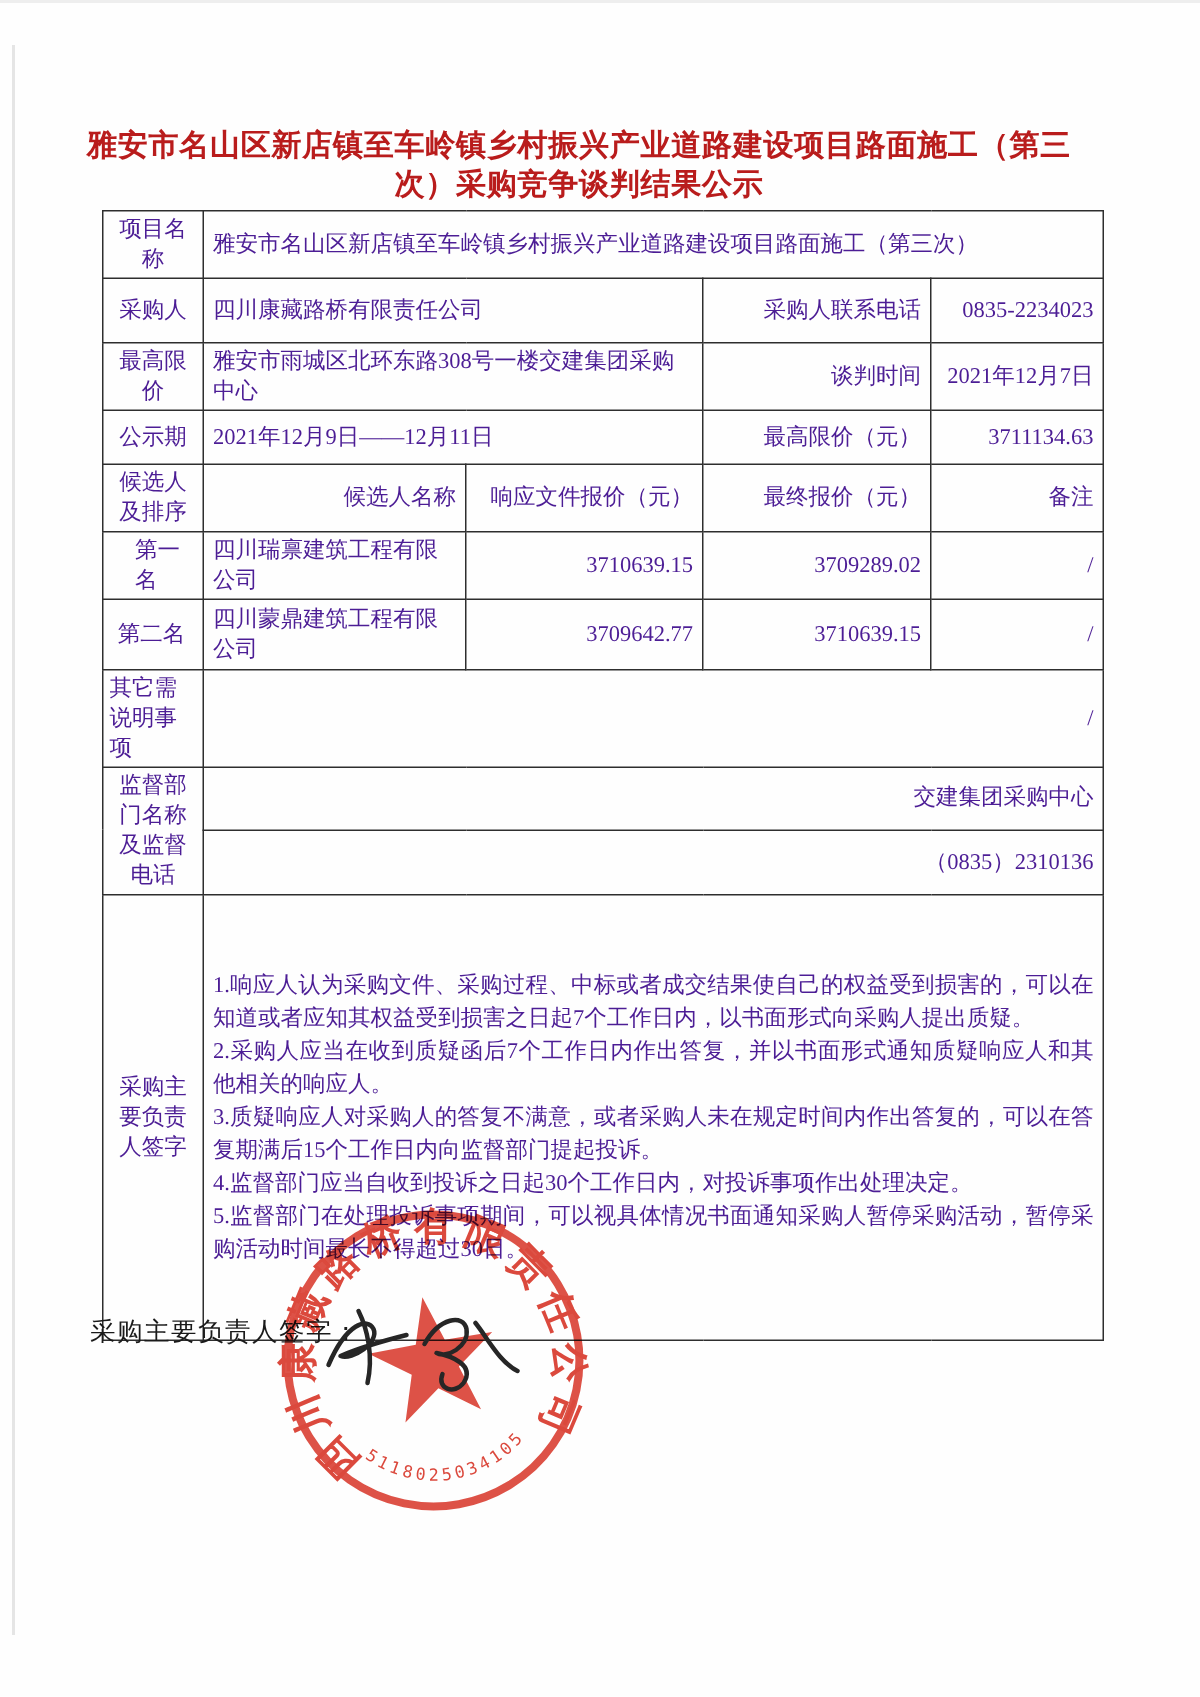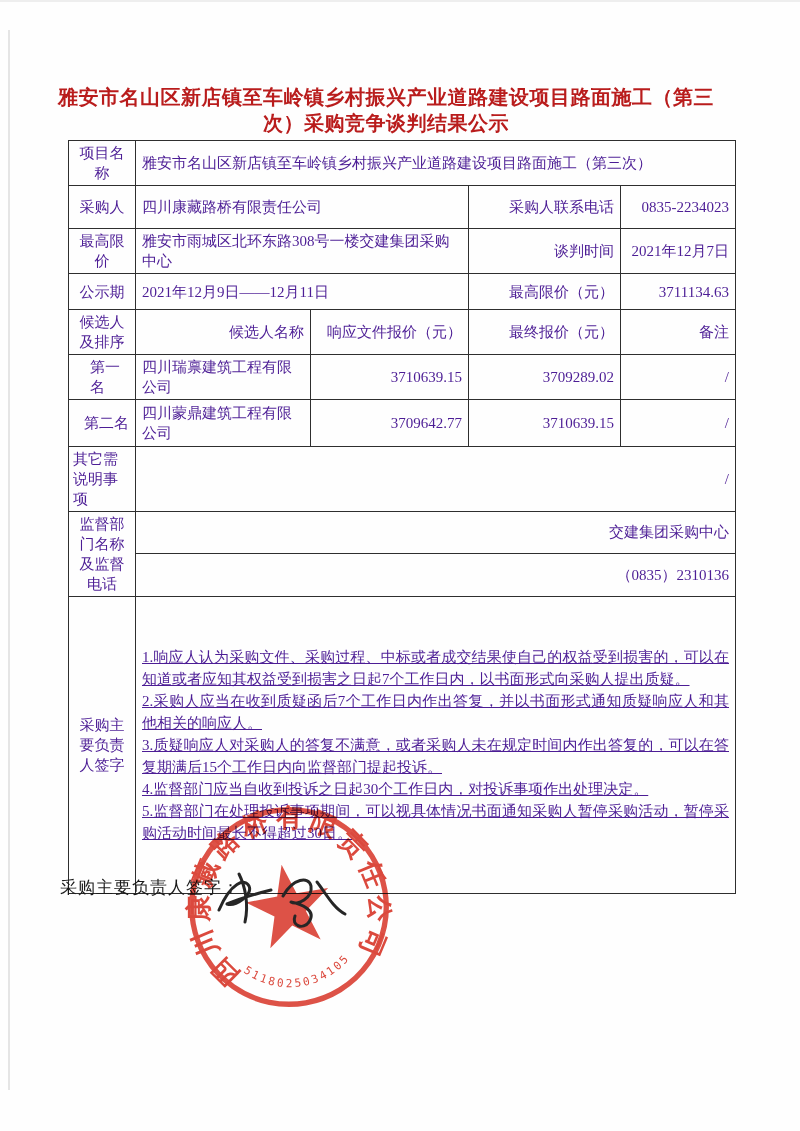--- a/index.html
+++ b/index.html
@@ -32,21 +32,21 @@
     border:1.5px solid #2e2e2e;
     padding:2px 6px;
     vertical-align:middle;
     overflow:hidden;
     line-height:20px;
   }
   .lab{ text-align:center; padding:2px 2px; }
   .val-left{ text-align:left; }
   .cen{ text-align:right; }
   .obj-cell{ padding:6px 10px; }
-  .obj-cell .obj-line{ text-align:justify; line-height:22px;text-decoration:underline; }
+  .obj-cell .obj-line{ text-align:justify; line-height:22px; }
 
   .sign-row{
     position:absolute;top:876px;left:60px;
     font-size:17px;letter-spacing:1px;color:#1a1a1a;
   }
 
   .seal{
     position:absolute;left:182px;top:800px;width:214px;height:214px;
     transform:rotate(-10deg);
     mix-blend-mode:multiply;
@@ -106,21 +106,21 @@
         <td class="cen">备注</td>
       </tr>
       <tr style="height:45px;">
         <td class="lab" style="text-align:left;padding-left:21px;">第一名</td>
         <td class="val-left">四川瑞禀建筑工程有限公司</td>
         <td class="cen">3710639.15</td>
         <td class="cen">3709289.02</td>
         <td class="cen">/</td>
       </tr>
       <tr style="height:47px;">
-        <td class="lab" style="text-align:right;padding-left:4px;">第二名</td>
+        <td class="lab" style="text-align:center;padding-left:4px;">第二名</td>
         <td class="val-left">四川蒙鼎建筑工程有限公司</td>
         <td class="cen">3709642.77</td>
         <td class="cen">3710639.15</td>
         <td class="cen">/</td>
       </tr>
       <tr style="height:45px;">
         <td class="lab" style="text-align:left;padding-left:4px;">其它需说明事项</td>
         <td class="cen" colspan="4">/</td>
       </tr>
       <tr style="height:40px;margin-left:26px;">

